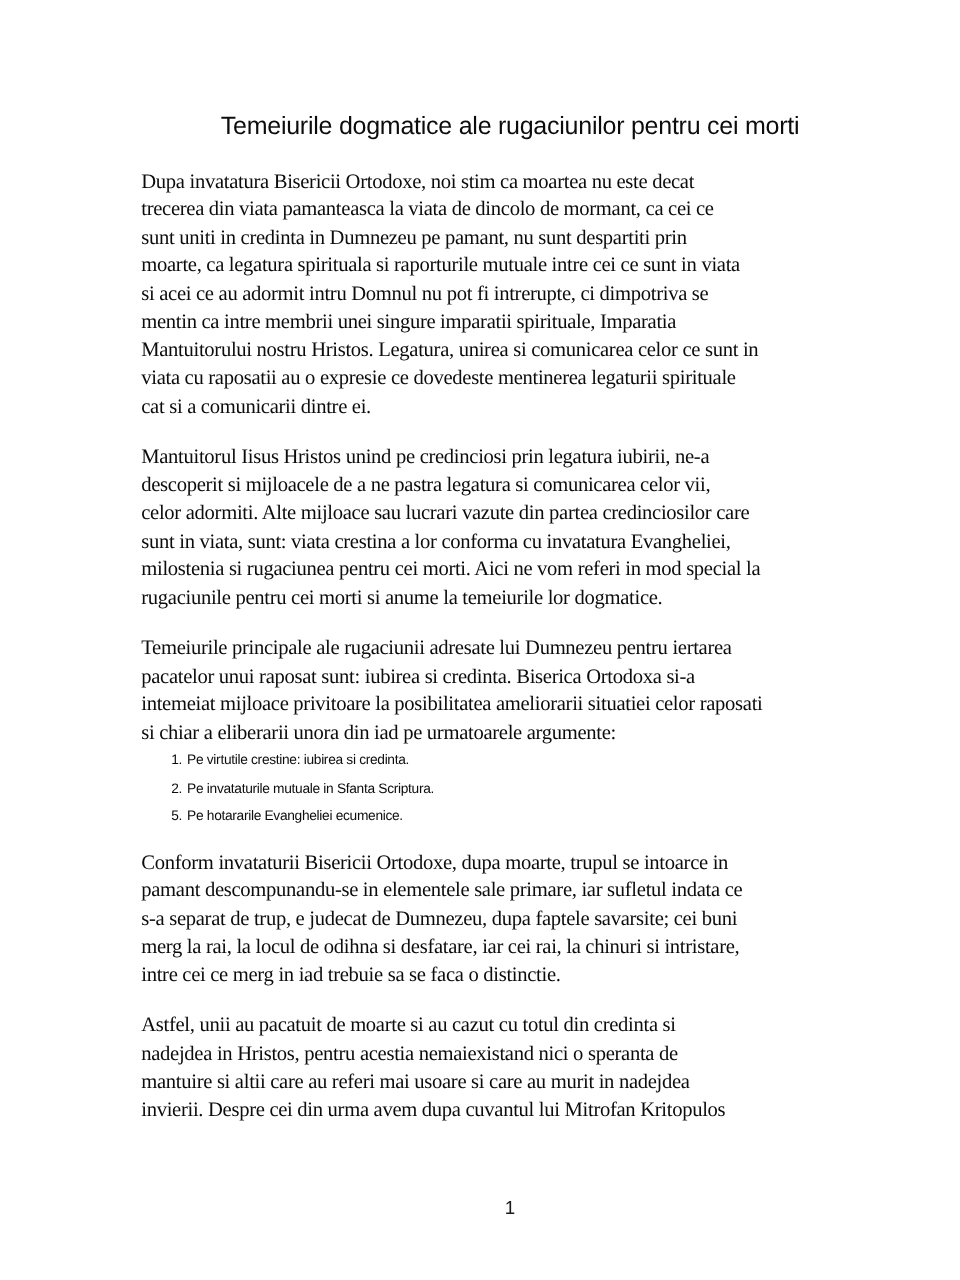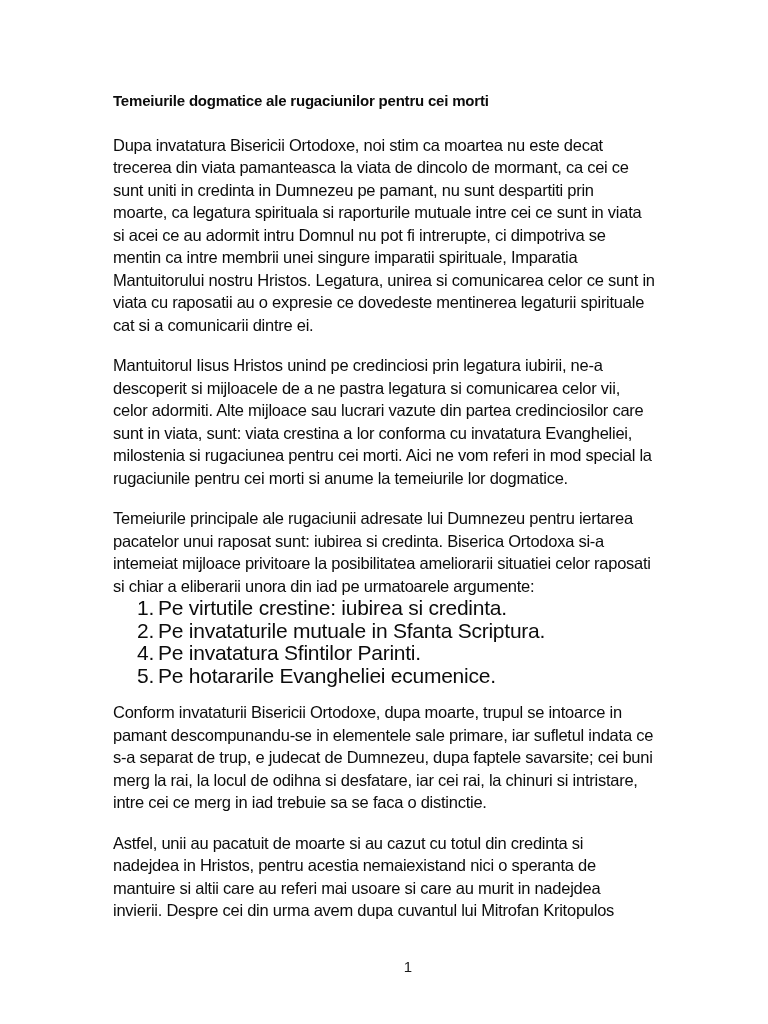--- a/index.html
+++ b/index.html
@@ -16,43 +16,44 @@
   }
   .page {
     position: relative;
     width: 768px;
     height: 1024px;
     box-sizing: border-box;
     background: #ffffff;
     padding: 90px 65px 0 113px;
   }
   .doc-title {
-    font-size: 15px;
-    font-weight: bold;
+    font-size: 20px;
+    font-weight: normal;
     line-height: 22.5px;
     letter-spacing: -0.2px;
-    text-align: left;
+    text-align: center;
     margin: 0 0 21px 0;
   }
   .para {
     font-size: 16.5px;
     line-height: 22.5px;
     letter-spacing: -0.25px;
     margin: 0 0 18px 0;
     white-space: pre-line;
+    font-family: Liberation Serif, serif;
   }
   .para.no-gap {
     margin-bottom: 0;
   }
   .arg-list {
     margin: 0 0 14px 0;
     padding-left: 24px;
   }
   .list-item {
-    font-size: 21px;
+    font-size: 11px;
     line-height: 22.5px;
     letter-spacing: -0.25px;
   }
   .list-item .num {
     margin-right: 4px;
   }
   .page-number {
     position: absolute;
     top: 958px;
     left: 113px;
@@ -93,23 +94,20 @@
 si chiar a eliberarii unora din iad pe urmatoarele argumente:</p>
 
   <div class="arg-list">
     <div class="list-item">
       <span class="num">1.</span><span>Pe virtutile crestine: iubirea si credinta.</span>
     </div>
     <div class="list-item">
       <span class="num">2.</span><span>Pe invataturile mutuale in Sfanta Scriptura.</span>
     </div>
     <div class="list-item">
-      <span class="num">4.</span><span>Pe invatatura Sfintilor Parinti.</span>
-    </div>
-    <div class="list-item">
       <span class="num">5.</span><span>Pe hotararile Evangheliei ecumenice.</span>
     </div>
   </div>
 
   <p class="para">Conform invataturii Bisericii Ortodoxe, dupa moarte, trupul se intoarce in
 pamant descompunandu-se in elementele sale primare, iar sufletul indata ce
 s-a separat de trup, e judecat de Dumnezeu, dupa faptele savarsite; cei buni
 merg la rai, la locul de odihna si desfatare, iar cei rai, la chinuri si intristare,
 intre cei ce merg in iad trebuie sa se faca o distinctie.</p>
 

